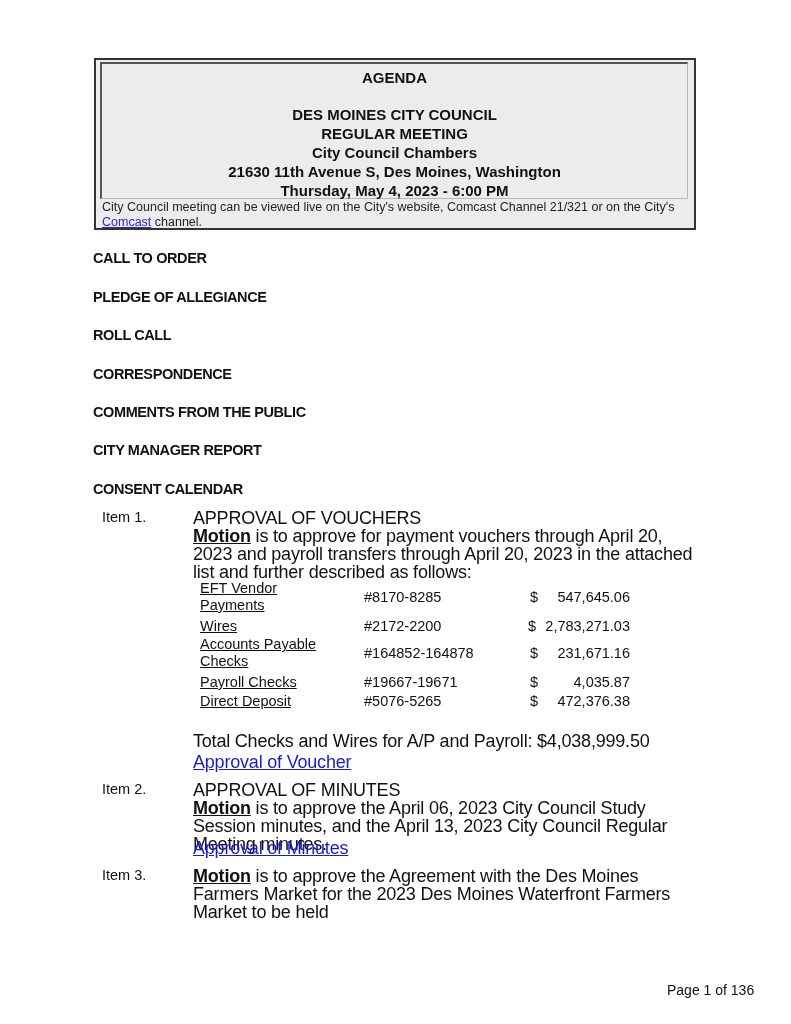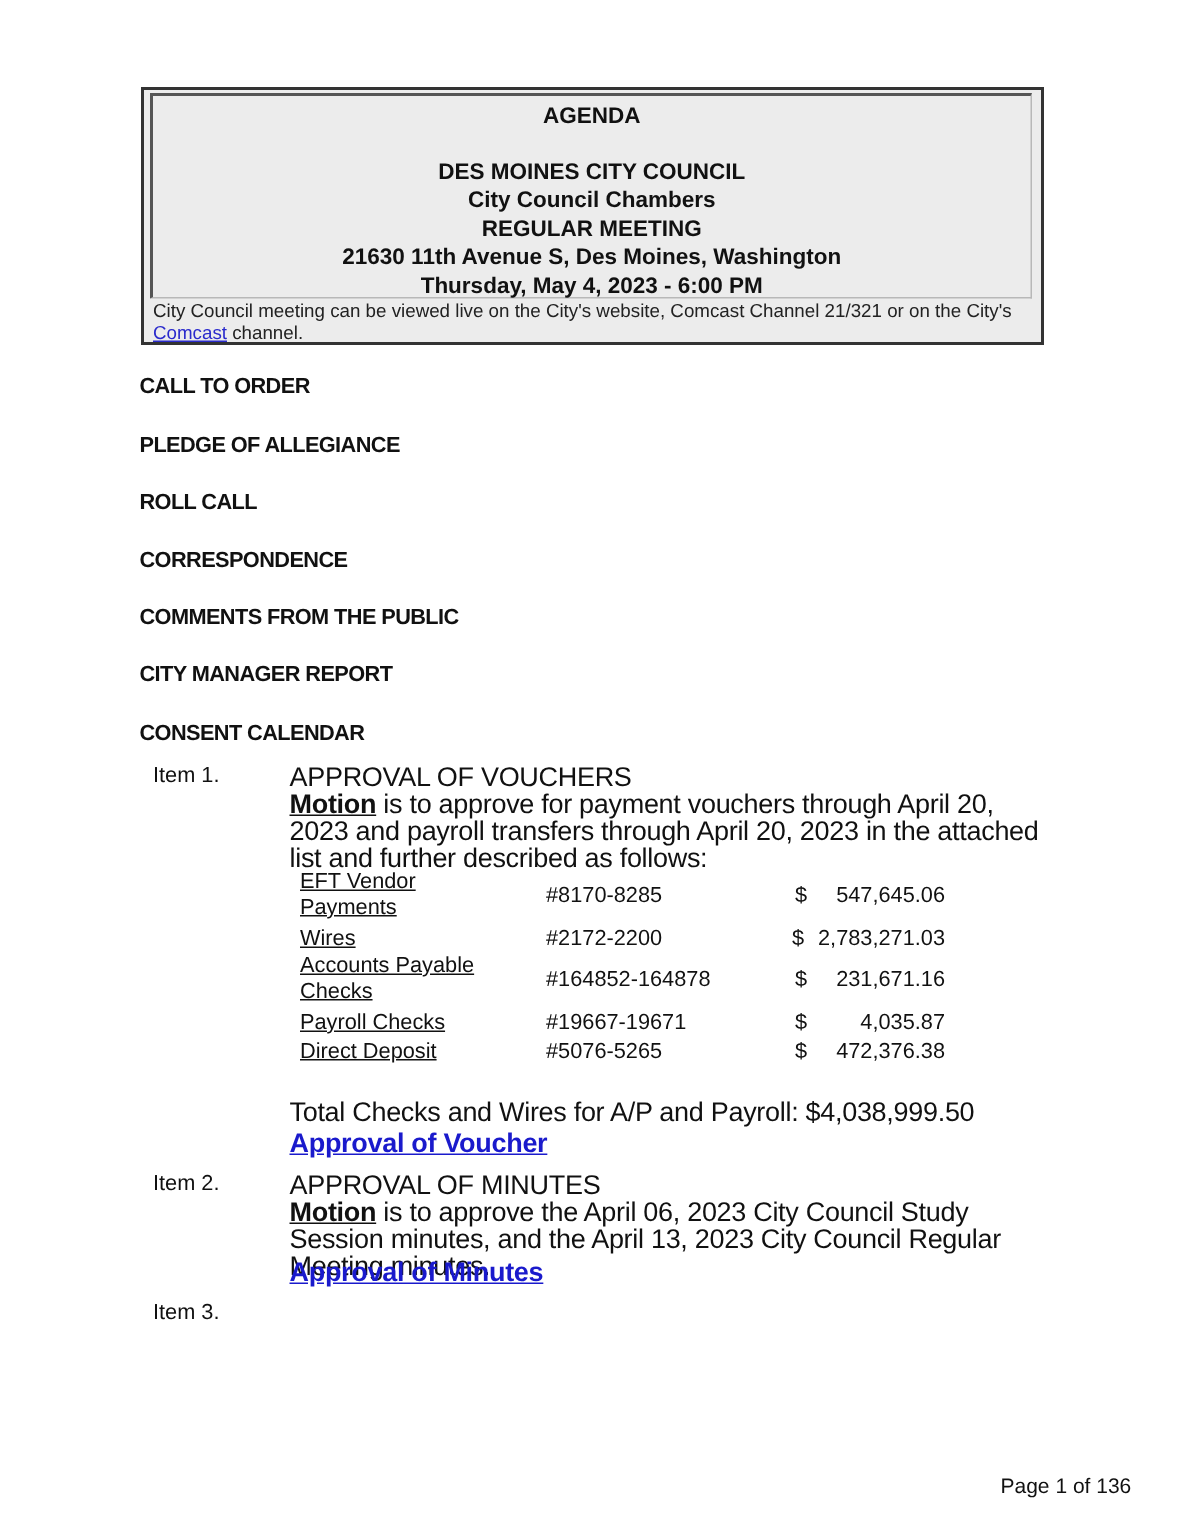--- a/index.html
+++ b/index.html
@@ -16,40 +16,40 @@
   }
   .hdr-line { text-align: center; font-weight: bold; font-size: 15px; line-height: 19px; }
   .hdr-agenda { margin-top: 4px; }
   .hdr-gap { height: 18px; }
   .notice { position: absolute; left: 6px; top: 140px; width: 590px; font-size: 12.5px; line-height: 14.5px; color: #222; }
   .notice a { color: #2a2acc; text-decoration: underline; }
   .section { position: absolute; left: 93px; font-weight: bold; font-size: 14.5px; letter-spacing: -0.4px; }
   .item-num { position: absolute; left: 102px; font-size: 14.5px; }
   .item-body { position: absolute; left: 193px; width: 500px; font-size: 18px; line-height: 18px; letter-spacing: -0.2px; }
   .motion { font-weight: bold; text-decoration: underline; }
-  .link { color: #1a1acc; text-decoration: underline; font-weight: bold; }
+  .link { color: #1a1acc; text-decoration: underline; }
   .vtable { position: absolute; left: 200px; font-size: 14.5px; }
   .vrow { position: absolute; left: 0; width: 440px; }
   .vrow .c1 { position: absolute; left: 0; width: 150px; line-height: 17px; text-decoration: underline; }
   .vrow .c2 { position: absolute; left: 164px; }
   .vrow .c3 { position: absolute; left: 330px; width: 100px; }
   .vrow .c3 .dol { position: absolute; left: 0; }
   .vrow .c3 .amt { position: absolute; right: 0; text-align: right; }
   .footer { position: absolute; left: 667px; top: 982px; font-size: 14px; }
 </style>
 </head>
 <body>
 
 <div class="header-box">
   <div class="inner-box">
     <div class="hdr-line hdr-agenda">AGENDA</div>
     <div class="hdr-gap"></div>
     <div class="hdr-line">DES MOINES CITY COUNCIL</div>
+    <div class="hdr-line">REGULAR MEETING</div>
     <div class="hdr-line">City Council Chambers</div>
-    <div class="hdr-line">REGULAR MEETING</div>
     <div class="hdr-line">21630 11th Avenue S, Des Moines, Washington</div>
     <div class="hdr-line">Thursday, May 4, 2023 - 6:00 PM</div>
   </div>
   <div class="notice"><span>City Council meeting can be viewed live on the City's website, Comcast Channel 21/321 or on the City's </span><a>Comcast</a><span> channel.</span></div>
 </div>
 
 <div class="section" style="top:250px">CALL TO ORDER</div>
 <div class="section" style="top:289px">PLEDGE OF ALLEGIANCE</div>
 <div class="section" style="top:327px">ROLL CALL</div>
 <div class="section" style="top:366px">CORRESPONDENCE</div>
@@ -111,15 +111,16 @@
 
 <div class="item-num" style="top:781px">Item 2.</div>
 <div class="item-body" style="top:781px">
   <div>APPROVAL OF MINUTES</div>
   <div><span class="motion">Motion</span><span> is to approve the April 06, 2023 City Council Study Session minutes, and the April 13, 2023 City Council Regular Meeting minutes.</span></div>
 </div>
 <div class="item-body" style="top:839px"><a class="link">Approval of Minutes</a></div>
 
 <div class="item-num" style="top:867px">Item 3.</div>
 <div class="item-body" style="top:867px">
+  <div><span class="motion">Motion</span><span> is to approve the Agreement with the Des Moines Farmers Market for the 2023 Des Moines Waterfront Farmers Market to be held</span></div>
 </div>
 
 <div class="footer">Page 1 of 136</div>
 
 </body></html>

